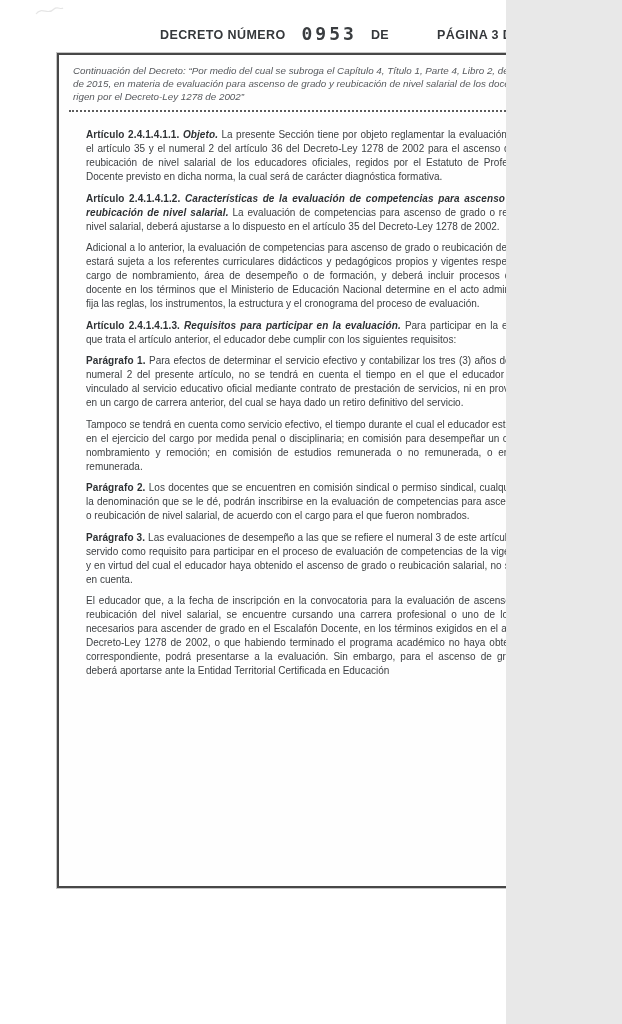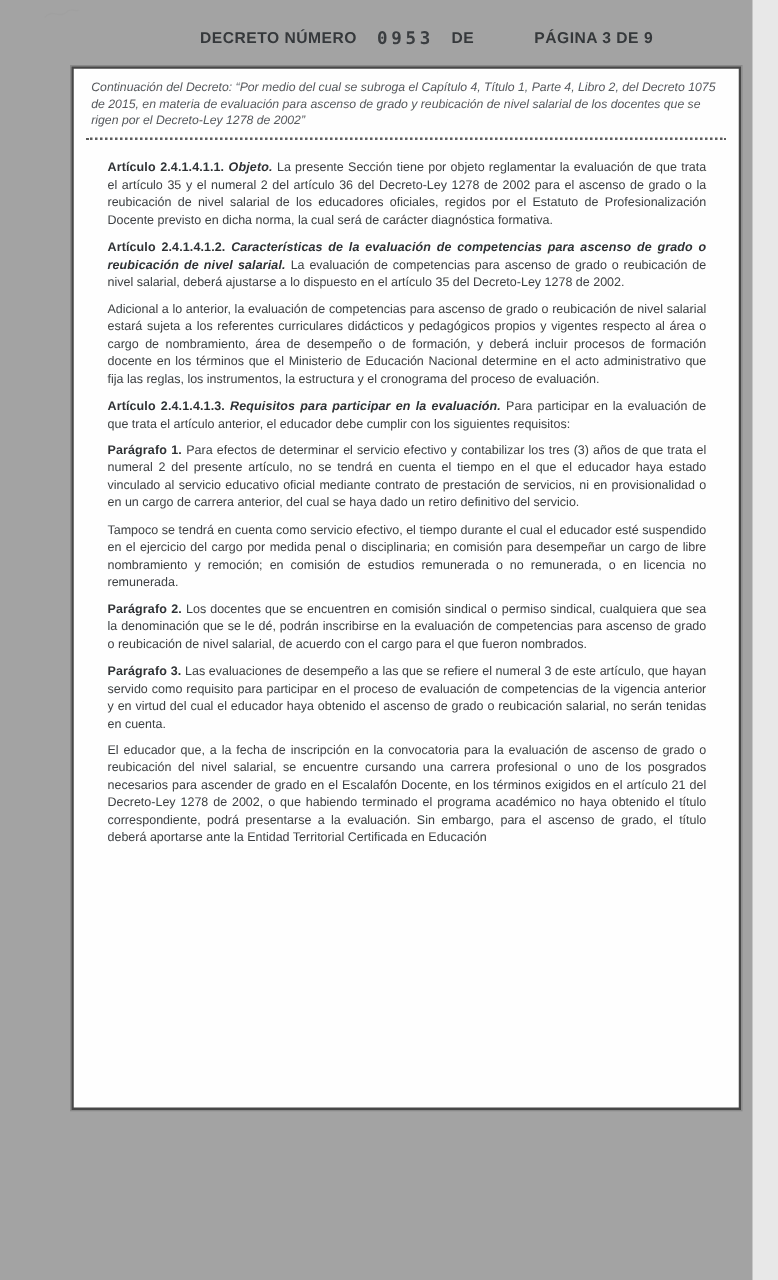--- a/index.html
+++ b/index.html
@@ -1,19 +1,19 @@
 <!DOCTYPE html>
 <html><head>
 <meta charset="utf-8">
 <style>
   html,body{margin:0;padding:0;background:#e8e8e8;}
   .page{
     position:relative;
-    width:602px;height:1024px;
-    background:#a3a3a3;
+    width:506px;height:1024px;
+    background:#ffffff;
     font-family:"Liberation Sans", sans-serif;
     color:#3d4043;
     overflow:hidden;
     box-sizing:border-box;
   }
   
   .scan-mark{
     position:absolute;left:34px;top:4px;width:30px;height:14px;
     opacity:.25;
   }
@@ -21,21 +21,21 @@
     position:absolute;left:0;top:22px;width:100%;
     display:flex;align-items:baseline;
     padding-left:160px;box-sizing:border-box;
     color:#35383b;
   }
   .header .lbl{
     font-size:12.5px;font-weight:bold;letter-spacing:.4px;white-space:nowrap;
   }
   .stamp-number{
     font-family:"DejaVu Sans Mono", monospace;
-    font-size:14px;font-weight:600;letter-spacing:3px;
+    font-size:18px;font-weight:600;letter-spacing:3px;
     margin:0 14px 0 16px;color:#3a3d40;position:relative;top:1px;
   }
   .lbl-de{margin-right:48px;}
   .doc-box{
     position:absolute;left:57px;top:53px;width:536px;height:835px;
     border:2px solid #474747;
     box-shadow:0 0 0 1px rgba(90,90,90,.35);
     box-sizing:border-box;
     background:#fefefe;
   }

